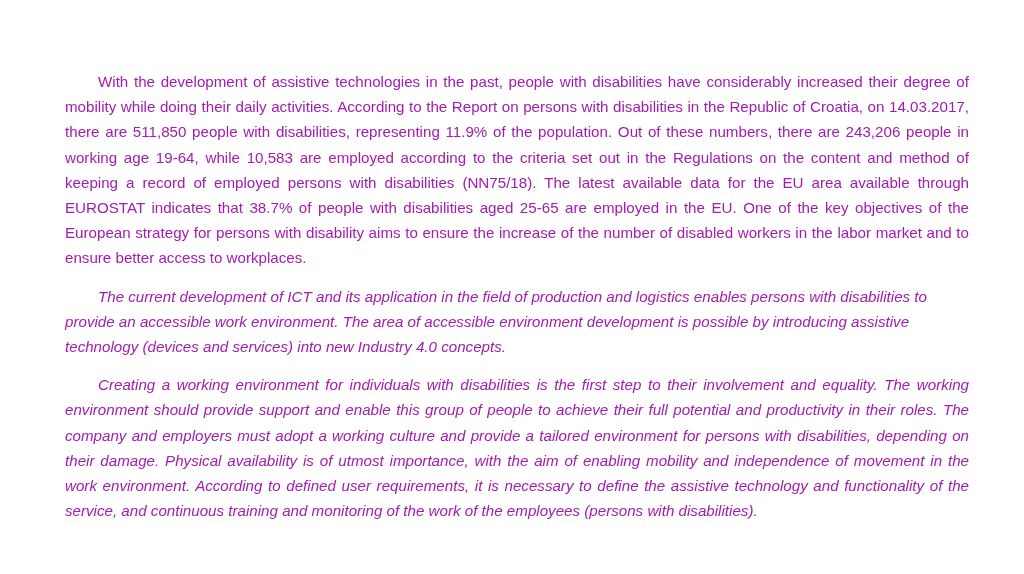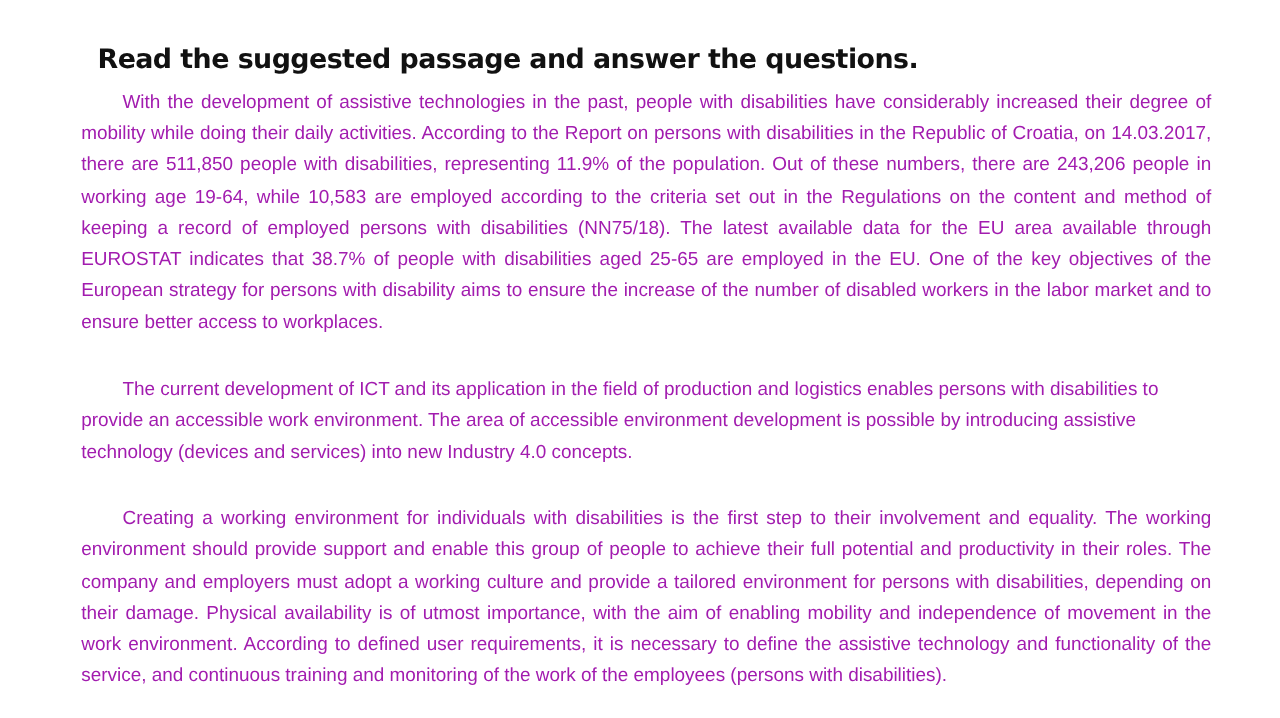--- a/index.html
+++ b/index.html
@@ -55,34 +55,34 @@
     font-family: "Liberation Sans", sans-serif;
     font-size: 15.15px;
     line-height: 25.2px;
     color: #a21caf;
     text-indent: 33px;
     -moz-hyphens: none;
     hyphens: none;
   }
 
   .para + .para {
-    margin-top: 28px;
+    margin-top: 13px;
+    font-style: italic;
   }
 
   
   .para.ragged {
     text-align: left;
   }
 </style>
 </head>
 <body>
 
 <div class="slide">
 
-  <h1 class="slide-title">Read the suggested passage and answer the questions.</h1>
 
   <div class="body-block">
 
     <p class="para">With the development of assistive technologies in the past, people with disabilities have considerably increased their degree of mobility while doing their daily activities. According to the Report on persons with disabilities in the Republic of Croatia, on 14.03.2017, there are 511,850 people with disabilities, representing 11.9% of the population. Out of these numbers, there are 243,206 people in working age 19-64, while 10,583 are employed according to the criteria set out in the Regulations on the content and method of keeping a record of employed persons with disabilities (NN75/18). The latest available data for the EU area available through EUROSTAT indicates that 38.7% of people with disabilities aged 25-65 are employed in the EU. One of the key objectives of the European strategy for persons with disability aims to ensure the increase of the number of disabled workers in the labor market and to ensure better access to workplaces.</p>
 
     <p class="para ragged">The current development of ICT and its application in the field of production and logistics enables persons with disabilities to provide an accessible work environment. The area of accessible environment development is possible by introducing assistive technology (devices and services) into new Industry 4.0 concepts.</p>
 
     <p class="para">Creating a working environment for individuals with disabilities is the first step to their involvement and equality. The working environment should provide support and enable this group of people to achieve their full potential and productivity in their roles. The company and employers must adopt a working culture and provide a tailored environment for persons with disabilities, depending on their damage. Physical availability is of utmost importance, with the aim of enabling mobility and independence of movement in the work environment. According to defined user requirements, it is necessary to define the assistive technology and functionality of the service, and continuous training and monitoring of the work of the employees (persons with disabilities).</p>
 
   </div>

